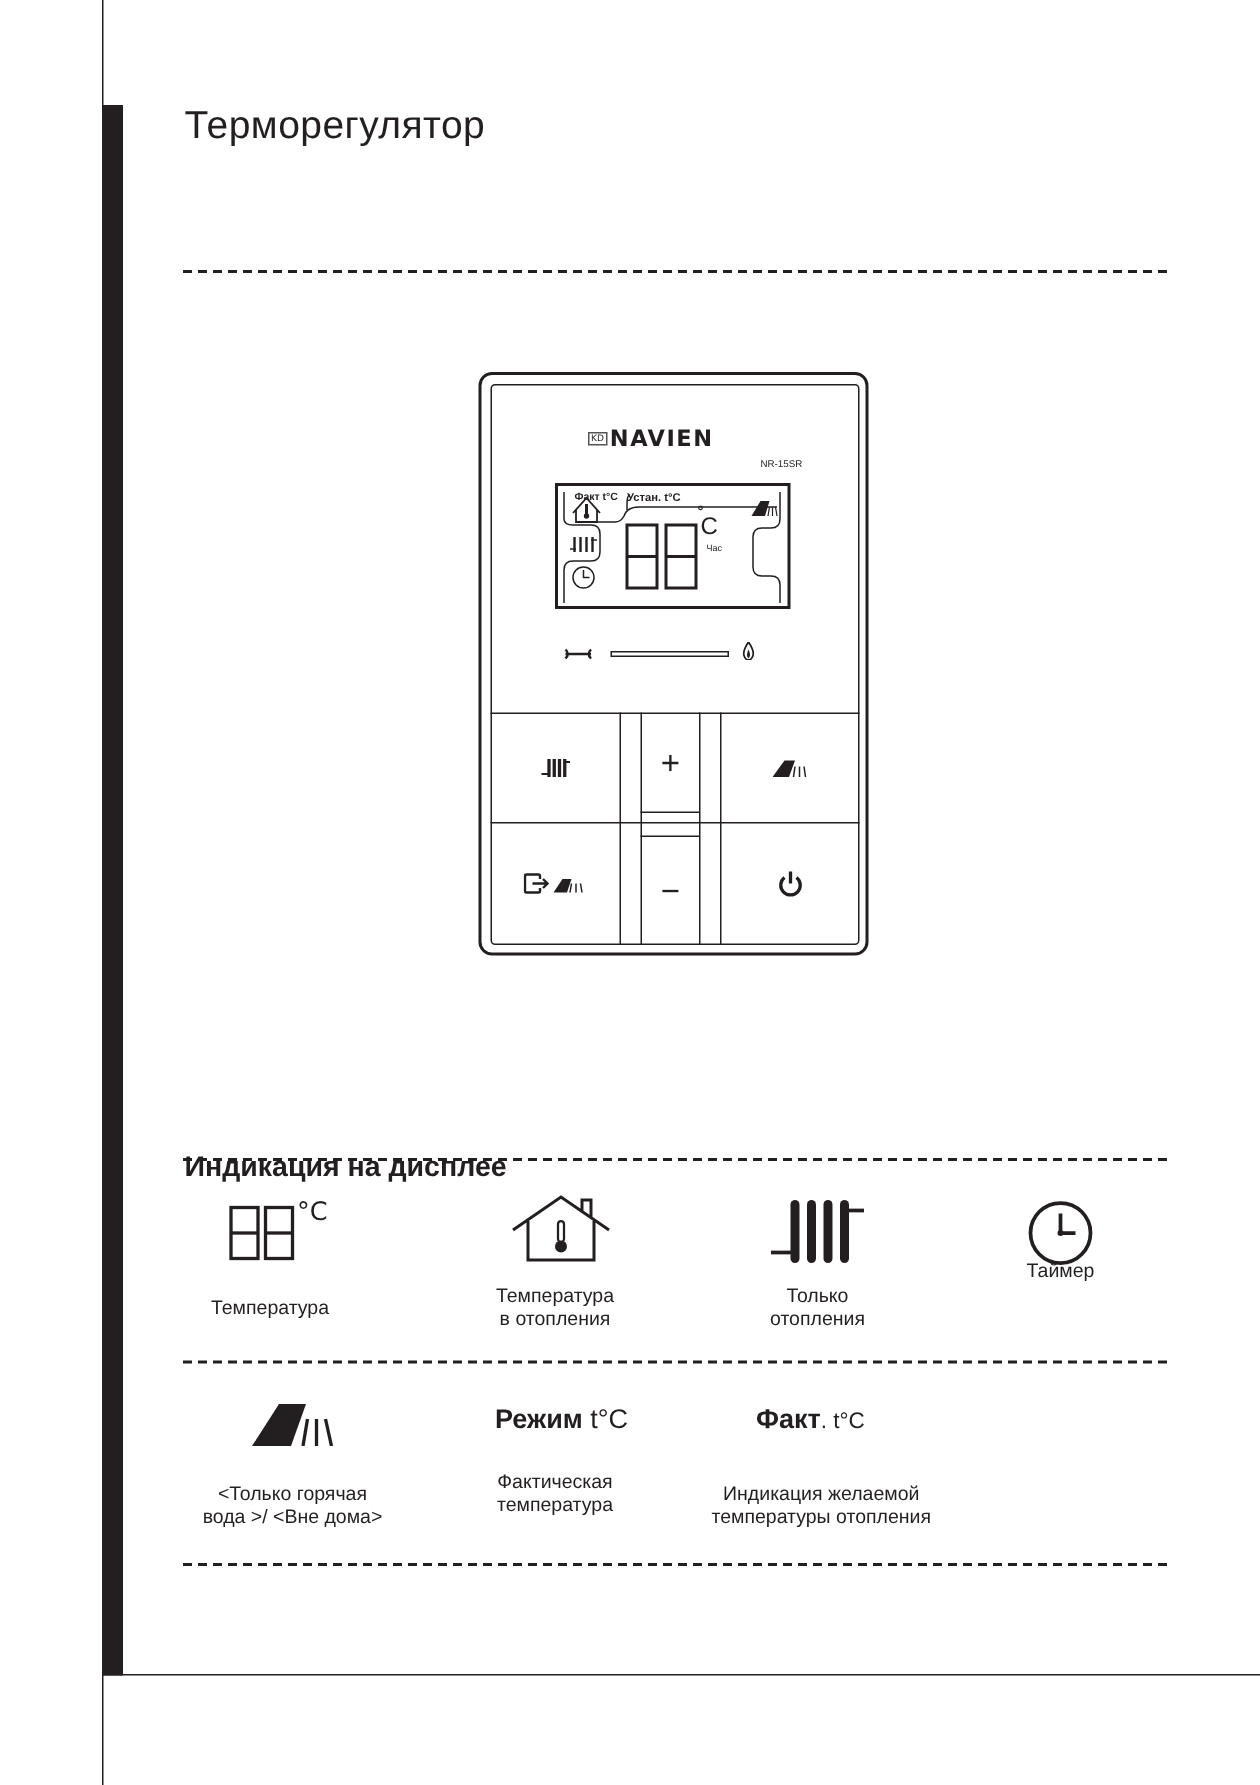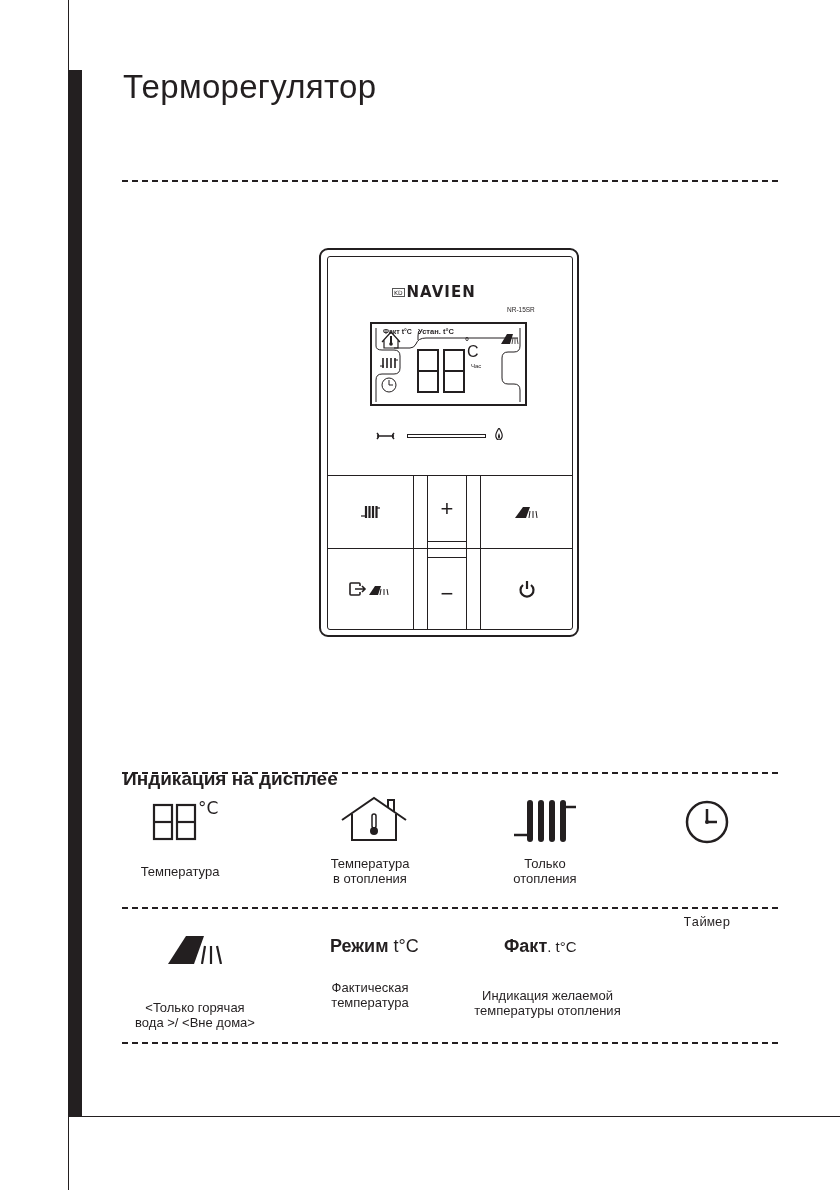--- a/index.html
+++ b/index.html
@@ -3,21 +3,21 @@
 <meta charset="utf-8">
 <style>
   html, body { margin:0; padding:0; background:#fff; }
   body { width:840px; height:1190px; position:relative; overflow:hidden;
          font-family:"Liberation Sans", sans-serif; color:#231f20; }
   .abs { position:absolute; }
   .vline { left:68px; top:0; width:1px; height:1190px; background:#231f20; }
   .bar { left:68px; top:70px; width:14px; height:1047px; background:#231f20; }
   .hline { left:68px; top:1116px; width:772px; height:1px; background:#231f20; }
   .dash { left:122px; width:656px; height:0; border-top:2px dashed #231f20; }
-  .title { left:123px; top:68px; font-size:33px; font-weight:normal; letter-spacing:0.3px; }
+  .title { left:123px; top:68px; font-size:26px; font-weight:normal; letter-spacing:0.3px; }
   .h2 { left:123px; top:768px; font-size:19px; font-weight:bold; }
 
   
   .dev-outer { left:319px; top:248px; width:260px; height:389px; border:2px solid #231f20; border-radius:9px; box-sizing:border-box; }
   .dev-inner { left:327px; top:256px; width:246px; height:374px; border:1px solid #231f20; border-radius:3px; box-sizing:border-box; }
   .logo { left:392px; top:283px; font-size:15px; font-weight:bold; letter-spacing:1px; font-family:"DejaVu Sans", sans-serif; }
   .logo .kd { display:inline-block; font-size:6px; border:1px solid #555; padding:0 1px; vertical-align:middle; margin-right:2px; font-weight:normal; letter-spacing:0; }
   .model { left:507px; top:306px; font-size:6.5px; }
   .lcd { left:370px; top:322px; width:157px; height:84px; border:2px solid #231f20; box-sizing:border-box; }
   .lcd-fakt { left:383px; top:328px; font-size:7px; font-weight:bold; }
@@ -200,32 +200,32 @@
 
 <svg class="abs" style="left:684px;top:800px;" width="46" height="44">
   <circle cx="23" cy="22" r="20" fill="none" stroke="#231f20" stroke-width="2.5"></circle>
   <path d="M23 9 V22 H33" fill="none" stroke="#231f20" stroke-width="2.5"></path>
   <circle cx="23" cy="22" r="2" fill="#231f20"></circle>
 </svg>
 
 <div class="lbl" style="left:120px;top:864px;width:120px;"><span>Температура</span></div>
 <div class="lbl" style="left:300px;top:856px;width:140px;"><span>Температура</span><br><span>в отопления</span></div>
 <div class="lbl" style="left:485px;top:856px;width:120px;"><span>Только</span><br><span>отопления</span></div>
-<div class="lbl" style="left:657px;top:915px;width:100px;font-family:Liberation Mono, monospace;"><span>Таймер</span></div>
+<div class="lbl" style="left:657px;top:839px;width:100px;"><span>Таймер</span></div>
 
 <div class="abs dash" style="top:907px;"></div>
 
 <svg class="abs" style="left:168px;top:934px;" width="56" height="30">
   <path d="M0 30 L18 2 H36 L26 30 Z" fill="#231f20"></path>
   <g stroke="#231f20" stroke-width="2.2">
       <line x1="37" y1="12" x2="34" y2="30"></line>
       <line x1="43" y1="12" x2="43" y2="30"></line>
       <line x1="49" y1="12" x2="53" y2="30"></line>
     </g>
 </svg>
 <div class="abs fakt-big"><span>Режим</span> <span class="t">t°C</span></div>
 <div class="abs ustan-big"><span>Факт</span><span class="t">. t°C</span></div>
 
-<div class="lbl" style="left:115px;top:988px;width:160px;margin-top:12px;"><span>&lt;Только горячая</span><br><span>вода &gt;/ &lt;Вне дома&gt;</span></div>
+<div class="lbl" style="left:115px;top:988px;width:160px;"><span>&lt;Только горячая</span><br><span>вода &gt;/ &lt;Вне дома&gt;</span></div>
 <div class="lbl" style="left:305px;top:980px;width:130px;"><span>Фактическая</span><br><span>температура</span></div>
 <div class="lbl" style="left:455px;top:988px;width:185px;"><span>Индикация желаемой</span><br><span>температуры отопления</span></div>
 
 <div class="abs dash" style="top:1042px;"></div>
 
 </body></html>

